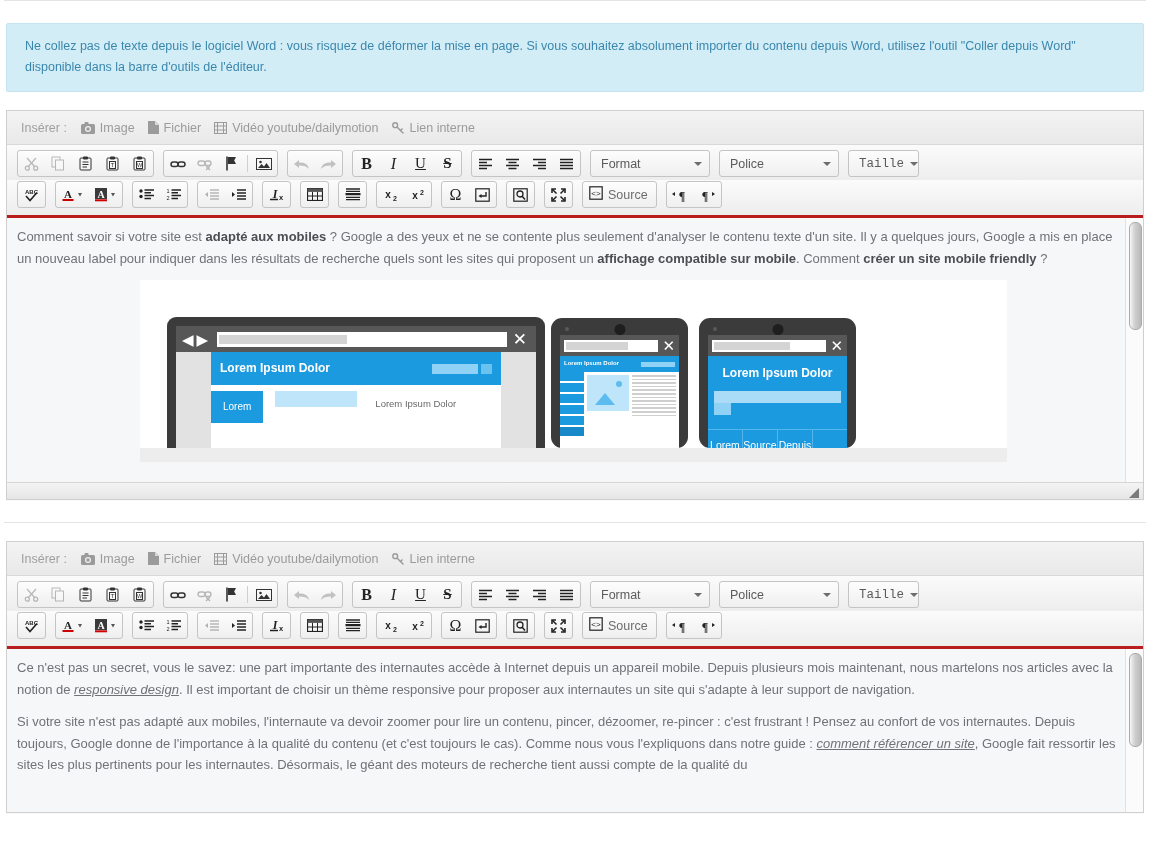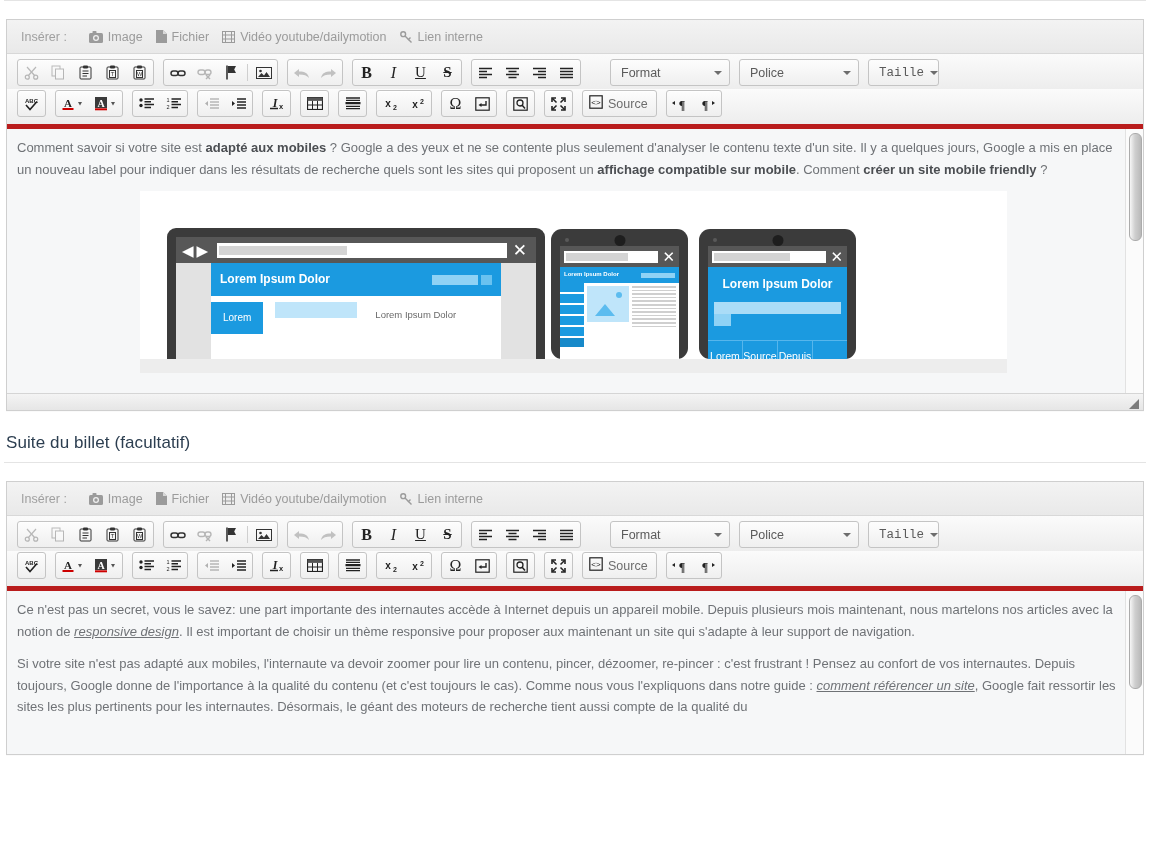--- a/index.html
+++ b/index.html
@@ -49,21 +49,21 @@
     background: linear-gradient(to bottom, #f3f3f3 0%, #e9e9e9 100%);
     border-bottom: 1px solid #d8d8d8;
     padding: 8px 12px 8px 14px;
     font-size: 12.5px;
     color: #9b9b9b;
     display: flex;
     align-items: center;
     gap: 6px;
     height: 17px;
   }
-  .insert-label { margin-right: 16px; color: #a0a0a0; }
+  .insert-label { margin-right: 8px; color: #a0a0a0; }
   .insert-item {
     display: inline-flex;
     align-items: center;
     gap: 5px;
     color: #9b9b9b;
     margin-right: 7px;
     cursor: pointer;
     white-space: nowrap;
   }
   .insert-item svg { display: block; }
@@ -113,35 +113,35 @@
 
   
   .combo {
     display:inline-flex; align-items:center; justify-content:space-between;
     border:1px solid #c4c4c4; border-radius:3px;
     background: linear-gradient(to bottom,#fdfdfd 0%,#efefef 100%);
     height:25px; margin-right:9px; padding:0 7px 0 10px;
     font-size:12.5px; color:#5b5b5b; cursor:pointer; min-width:0;
   }
   .combo .lbl { margin-right: 16px; }
-  .combo.w-format { width: 101px; margin-left: 20px; }
+  .combo.w-format { width: 101px; }
   .combo.w-police { width: 101px; }
   .combo.w-taille { width: 52px; font-family: Liberation Mono, monospace; }
   .combo.w-taille .lbl { margin-right: 6px; }
   .caret {
     width:0;height:0;border-left:4px solid transparent;border-right:4px solid transparent;
     border-top:4px solid #6d6d6d;
   }
   .srcbtn {
     display:inline-flex;align-items:center;gap:5px;padding:0 8px 0 6px;
     height:25px;font-size:12.5px;color:#6d6d6d;cursor:pointer;
   }
 
   
-  .content-wrap { position: relative; background:#0f172a; border-top:5px solid #b91c1c; }
+  .content-wrap { position: relative; background:#0f172a; border-top:3px solid #b91c1c; }
   .content {
     background: #f6f7f8;
     padding: 8px 22px 8px 10px;
     font-size: 13px;
     line-height: 21.5px;
     color: #6f7276;
     overflow: hidden;
     position: relative;
   }
   .content p { margin: 0 0 11px 0; }
@@ -234,20 +234,21 @@
   .ph-menu { display:flex; background:#1b9ae0; border-top:1px solid #56b6ec;}
   .ph-menu span { flex:1; color:#fff; font-size:10.5px; text-align:center; padding:5px 0; border-right:1px solid #56b6ec;}
   .ph-menu span:last-child{border-right:none;margin-top:44px;}
 </style>
 </head>
 <body>
 
 <div>
   <div class="title-rule"></div>
 
+  <div class="alert-info">Ne collez pas de texte depuis le logiciel Word : vous risquez de déformer la mise en page. Si vous souhaitez absolument importer du contenu depuis Word, utilisez l'outil "Coller depuis Word" disponible dans la barre d'outils de l'éditeur.</div>
 
   <div class="editor">
 
     <div class="insert-bar">
       <span class="insert-label">Insérer :</span>
 
       <span class="insert-item">
         <span>
           <svg width="14" height="12" viewBox="0 0 14 12">
               <rect x="0" y="2" width="14" height="10" rx="1.5" fill="#9b9b9b"></rect>
@@ -768,21 +769,20 @@
       <span class="resize-grip">
         <svg width="13" height="13" viewBox="0 0 13 13">
             <path d="M12 12 L12 2 L2 12 Z" fill="#7b7b7b"></path>
           </svg>
       </span>
     </div>
   </div>
 </div>
 
 <div style="margin-top:22px;">
-  <h2 class="section-title">Suite du billet (facultatif)</h2>
   <div class="title-rule"></div>
 
   <div class="editor">
 
     <div class="insert-bar">
       <span class="insert-label">Insérer :</span>
       <span class="insert-item">
         <span>
             <svg width="14" height="12" viewBox="0 0 14 12">
               <rect x="0" y="2" width="14" height="10" rx="1.5" fill="#9b9b9b"></rect>
@@ -1167,21 +1167,21 @@
               <text x="7" y="11.5" font-size="12" font-family="Liberation Serif" text-anchor="middle" fill="#222" font-weight="bold">¶</text>
               <path d="M17 6 L14 4 L14 8z" fill="#222"></path>
             </svg>
           </div>
       </div>
     </div>
 
     <div class="content-wrap">
       <div class="content" style="height:147px;">
         <p>
-          <span>Ce n'est pas un secret, vous le savez: une part importante des internautes accède à Internet depuis un appareil mobile. Depuis plusieurs mois maintenant, nous martelons nos articles avec la notion de </span><a href="#">responsive design</a><span>. Il est important de choisir un thème responsive pour proposer aux maintenant un site qui s'adapte à leur support de navigation.</span>
+          <span>Ce n'est pas un secret, vous le savez: une part importante des internautes accède à Internet depuis un appareil mobile. Depuis plusieurs mois maintenant, nous martelons nos articles avec la notion de </span><a href="#">responsive design</a><span>. Il est important de choisir un thème responsive pour proposer aux internautes un site qui s'adapte à leur support de navigation.</span>
         </p>
         <p>
           <span>Si votre site n'est pas adapté aux mobiles, l'internaute va devoir zoomer pour lire un contenu, pincer, dézoomer, re-pincer : c'est frustrant ! Pensez au confort de vos internautes. Depuis toujours, Google donne de l'importance à la qualité du contenu (et c'est toujours le cas). Comme nous vous l'expliquons dans notre guide : </span><a href="#">comment référencer un site</a><span>, Google fait ressortir les sites les plus pertinents pour les internautes. Désormais, le géant des moteurs de recherche tient aussi compte de la qualité du</span>
         </p>
       </div>
       <div class="vscroll">
         <div class="vthumb" style="top:4px;height:92px;"></div>
       </div>
     </div>
   </div>

